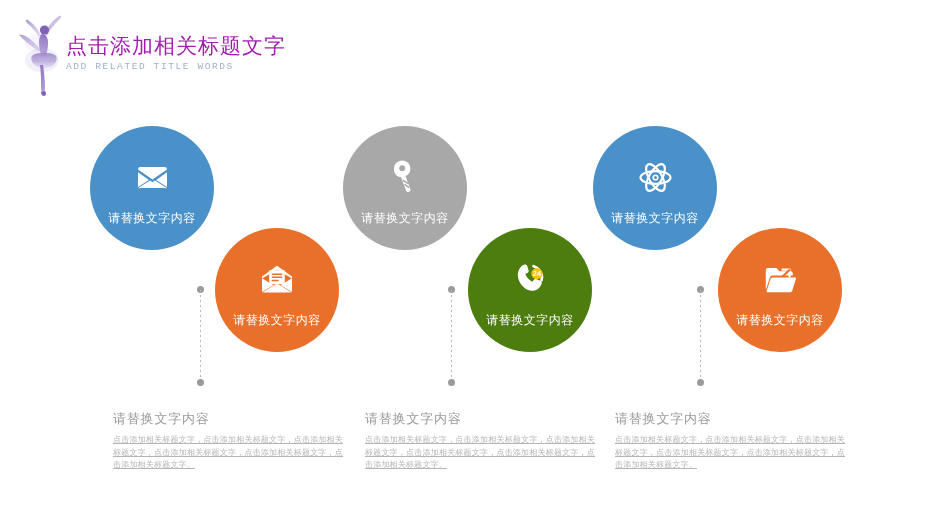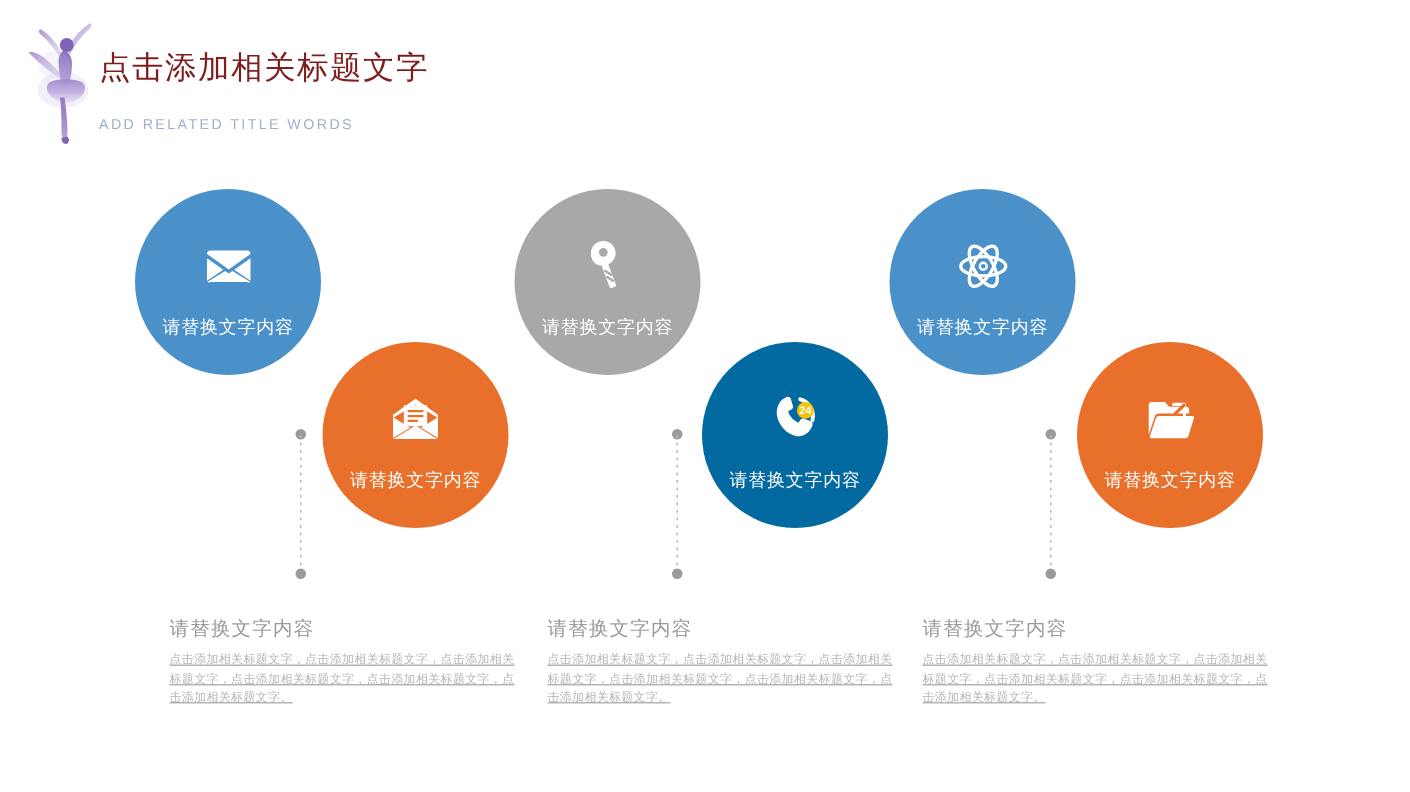--- a/index.html
+++ b/index.html
@@ -11,26 +11,26 @@
     position:relative;
   }
   .slide{position:relative;width:940px;height:528px;overflow:hidden;background:#fff;}
 
   
   .header{position:absolute;left:0;top:0;width:940px;height:105px;}
   .logo{position:absolute;left:14px;top:8px;width:62px;height:88px;}
   .logo svg{display:block;width:62px;height:88px;}
   .title-wrap{position:absolute;left:66px;top:33px;}
   .title-cn{
-    font-size:21px;letter-spacing:1px;color:#7f1d1d;
+    font-size:21px;letter-spacing:1px;color:#a21caf;
     line-height:26px;white-space:nowrap;font-weight:400;
   }
   .title-en{
     font-size:9.5px;letter-spacing:1.6px;color:#9fb0c9;
-    line-height:14px;margin-top:18px;white-space:nowrap;font-weight:400;
+    line-height:14px;margin-top:1px;white-space:nowrap;font-weight:400;font-family:Liberation Mono, monospace;
   }
 
   
   .circle{
     position:absolute;width:124px;height:124px;border-radius:50%;
     box-sizing:border-box;
   }
   .circle .ic{
     position:absolute;left:0;right:0;top:34px;height:34px;
     display:flex;align-items:center;justify-content:center;
@@ -152,21 +152,21 @@
       <svg width="24" height="34" viewBox="0 0 24 34" xmlns="http://www.w3.org/2000/svg">
         <path d="M9.2 0.6 C13.7 0.6 17.4 4.2 17.4 8.7 C17.4 12.1 15.4 15 12.5 16.2 L17.5 29.5 C17.8 30.3 17.4 31.1 16.6 31.4 L15.1 31.9 C14.3 32.2 13.5 31.8 13.2 31 L8 17 L6.6 17 C2.9 16.1 0.9 12.6 0.9 8.7 C0.9 4.2 4.6 0.6 9.2 0.6 Z" fill="#fff"></path>
         <circle cx="9.2" cy="8.2" r="2.9" fill="#a8a8a8"></circle>
         <path d="M10.5 20.6 L14.4 23.2" stroke="#a8a8a8" stroke-width="1.6" stroke-linecap="round"></path>
         <path d="M11.9 24.6 L15.6 27.1" stroke="#a8a8a8" stroke-width="1.6" stroke-linecap="round"></path>
       </svg>
     </div>
     <div class="clabel">请替换文字内容</div>
   </div>
 
-  <div class="circle" style="left:468px;top:228px;background:#0369a1;">
+  <div class="circle" style="left:468px;top:228px;background:#4d7c0f;">
     <div class="ic">
       <svg width="30" height="32" viewBox="0 0 30 32" xmlns="http://www.w3.org/2000/svg">
         <path d="M9.6 1.6 C11 1.2 12 2 12.3 3.2 L13.6 7.6 C13.9 8.7 13.4 9.6 12.4 10.1 L10.4 11.1 C11.5 14.6 14 17.3 17.4 18.8 L18.6 16.9 C19.2 16 20.2 15.7 21.2 16.1 L25.4 17.8 C26.5 18.3 27.1 19.4 26.6 20.7 C25 25.6 20.3 28.6 15.4 27.6 C9.3 26.3 4.1 20.5 3 14.2 C2.1 8.9 4.7 3.1 9.6 1.6 Z" fill="#fff"></path>
         <path d="M18.5 3.2 A11.6 11.6 0 0 1 26.6 17.2" fill="none" stroke="#fff" stroke-width="2.6" stroke-linecap="round"></path>
         <circle cx="21.9" cy="10.6" r="5.6" fill="#f7c301"></circle>
         <text x="21.9" y="13.2" font-family="Liberation Sans, sans-serif" font-size="7.4" font-weight="bold" fill="#fff" text-anchor="middle">24</text>
       </svg>
     </div>
     <div class="clabel">请替换文字内容</div>
   </div>

